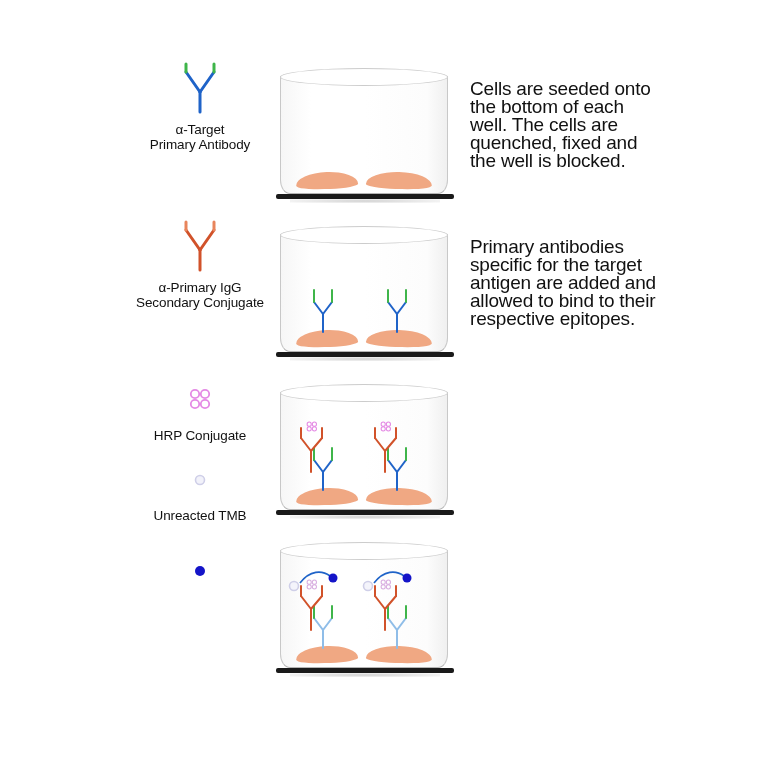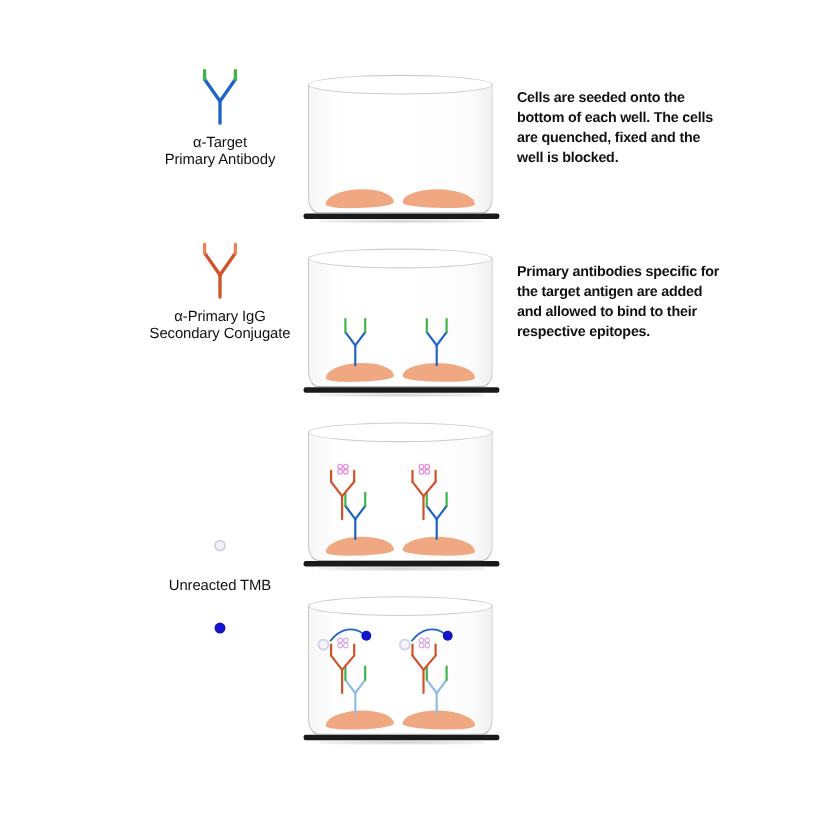--- a/index.html
+++ b/index.html
@@ -49,21 +49,21 @@
     line-height: 15px;
     letter-spacing: -0.1px;
     color: #111;
     white-space: pre-line;
   }
 
   
   .legend-b {
     position: absolute;
     left: 100px;
-    top: 96px;
+    top: 80px;
     width: 200px;
     text-align: center;
   }
   .legend-b .legend-icon { height: 40px; }
 
   
   .well {
     position: absolute;
     left: 280px;
     top: 8px;
@@ -137,22 +137,22 @@
     height: 17px;
     transform: rotate(1.5deg);
   }
 
   
   .desc {
     position: absolute;
     left: 470px;
     top: 20px;
     width: 190px;
-    font-size: 13px;
-    font-weight: bold;
+    font-size: 19px;
+    font-weight: normal;
     line-height: 18px;
     letter-spacing: -0.2px;
     color: #111;
   }
 
   
   .ab {
     position: absolute;
   }
   svg { display: block; overflow: visible; }
@@ -234,20 +234,31 @@
 
       <div class="well-base"></div>
       <div class="well-shadow"></div>
     </div>
 
     <div class="desc">Primary antibodies specific for the target antigen are added and allowed to bind to their respective epitopes.</div>
   </div>
 
   <div class="step step-3">
 
+    <div class="legend">
+      <div class="legend-icon" style="height:44px;">
+        <svg width="30" height="30" viewBox="0 0 30 30" style="margin:8px auto 0;">
+          <circle cx="10" cy="10" r="4.2" fill="none" stroke="#e48ae4" stroke-width="1.8"></circle>
+          <circle cx="20" cy="10" r="4.2" fill="none" stroke="#e48ae4" stroke-width="1.8"></circle>
+          <circle cx="10" cy="20" r="4.2" fill="none" stroke="#e48ae4" stroke-width="1.8"></circle>
+          <circle cx="20" cy="20" r="4.2" fill="none" stroke="#e48ae4" stroke-width="1.8"></circle>
+        </svg>
+      </div>
+      <div class="legend-label">HRP Conjugate</div>
+    </div>
 
     <div class="legend-b">
       <div class="legend-icon">
         <svg width="24" height="24" viewBox="0 0 24 24" style="margin:12px auto 0;">
           <circle cx="12" cy="12" r="4.5" fill="#f2f2fa" stroke="#cfcfe8" stroke-width="1.6"></circle>
         </svg>
       </div>
       <div class="legend-label">Unreacted TMB</div>
     </div>
 

